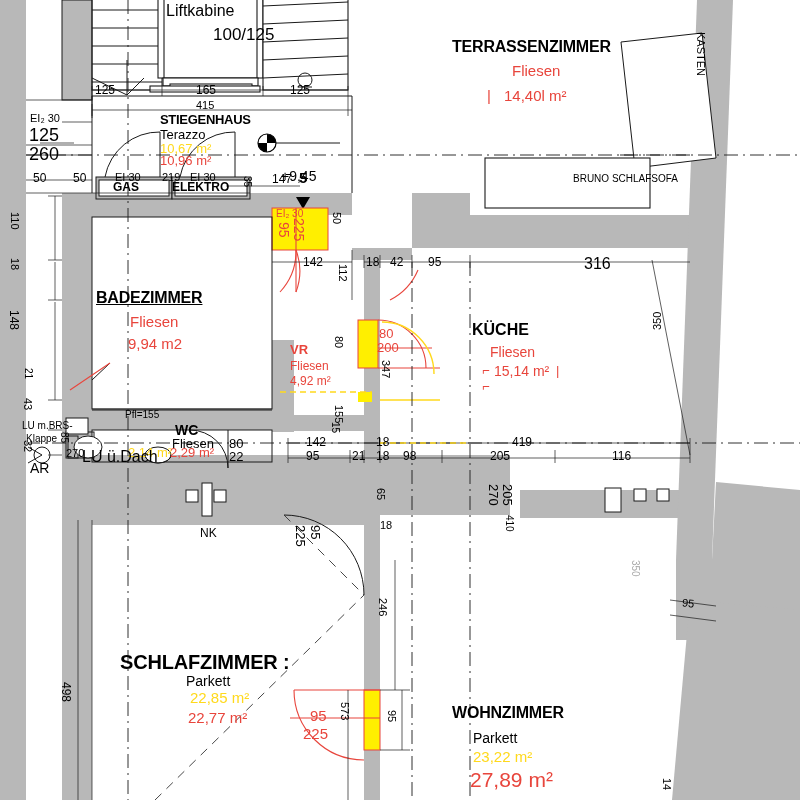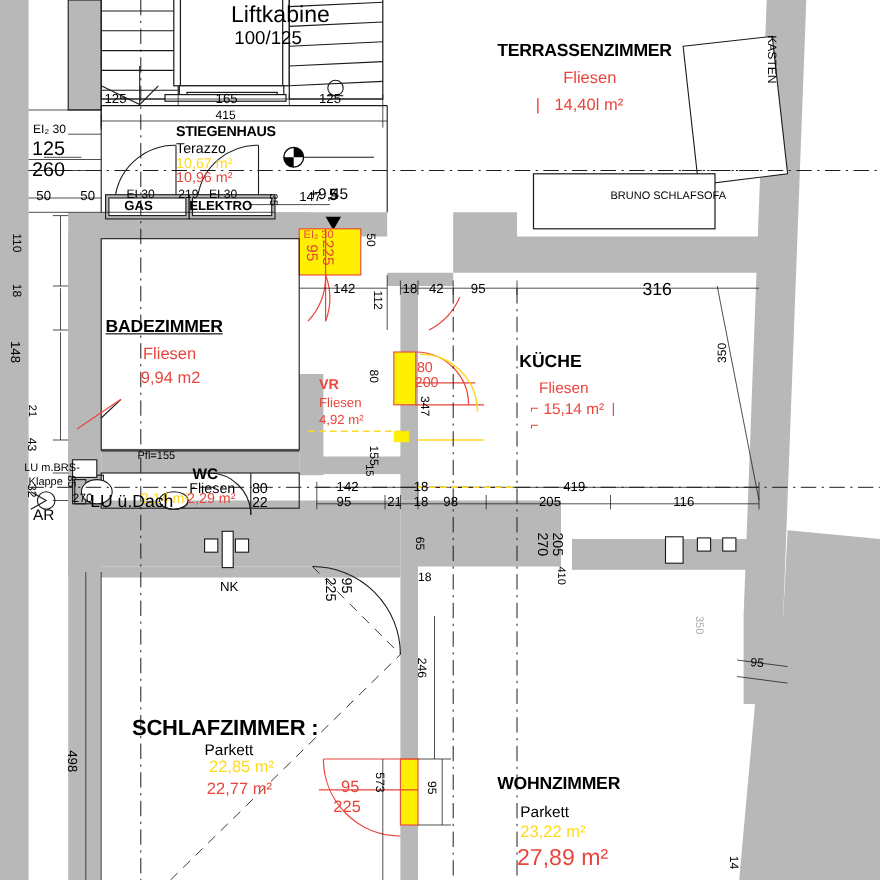--- a/index.html
+++ b/index.html
@@ -269,36 +269,36 @@
     <line x1="412" y1="262" x2="412" y2="800"></line>
     <line x1="620" y1="155" x2="800" y2="155"></line>
     <line x1="26" y1="443" x2="800" y2="443"></line>
   </g>
 
   <path class="yl" d="M280 392 L372 392" stroke-dasharray="6 4"></path>
   <line class="yl" x1="380" y1="443" x2="470" y2="443" stroke-dasharray="6 4"></line>
 </svg>
 
 <div class="lbl blk" style="left:186px;top:-14px;font-size:16px;">LIFT</div>
-<div class="lbl blk" style="left:166px;top:3px;font-size:21px;margin-left:44px;">Liftkabine</div>
+<div class="lbl blk" style="left:166px;top:3px;font-size:16px;">Liftkabine</div>
 <div class="lbl blk" style="left:172px;top:26px;font-size:17px;margin-left:41px;">100/125</div>
 
 <div class="lbl room-name" style="left:160px;top:113px;font-size:13px;letter-spacing:-0.3px;">STIEGENHAUS</div>
 <div class="lbl blk" style="left:160px;top:128px;font-size:13px;">Terazzo</div>
 <div class="lbl yellow" style="left:160px;top:142px;font-size:13px;">10,67 m²</div>
 <div class="lbl red" style="left:160px;top:154px;font-size:13px;">10,96 m²</div>
 
 <div class="lbl room-name" style="left:452px;top:39px;font-size:16px;letter-spacing:-0.2px;">TERRASSENZIMMER</div>
 <div class="lbl red" style="left:512px;top:63px;font-size:15px;">Fliesen</div>
 <div class="lbl red" style="left:504px;top:88px;font-size:15px;">14,40l m²</div>
 <div class="lbl red" style="left:487px;top:88px;font-size:15px;">|</div>
 
 <div class="lbl blk vert" style="left:706px;top:32px;font-size:11px;transform:rotate(90deg);">KASTEN</div>
 
-<div class="lbl blk" style="left:537px;top:174px;font-size:10px;padding-left:18px;">BRUNO SCHLAFSOFA</div>
+<div class="lbl blk" style="left:555px;top:174px;font-size:10px;padding-left:18px;">BRUNO SCHLAFSOFA</div>
 
 <div class="lbl room-name" style="left:96px;top:290px;font-size:16px;letter-spacing:-0.2px;text-decoration:underline;">BADEZIMMER</div>
 <div class="lbl red" style="left:130px;top:314px;font-size:15px;">Fliesen</div>
 <div class="lbl red" style="left:128px;top:336px;font-size:15px;">9,94 m2</div>
 
 <div class="lbl red" style="left:290px;top:343px;font-size:13px;font-weight:bold;">VR</div>
 <div class="lbl red" style="left:290px;top:360px;font-size:12px;">Fliesen</div>
 <div class="lbl red" style="left:290px;top:375px;font-size:12px;">4,92 m²</div>
 
 <div class="lbl room-name" style="left:472px;top:322px;font-size:16px;">KÜCHE</div>

